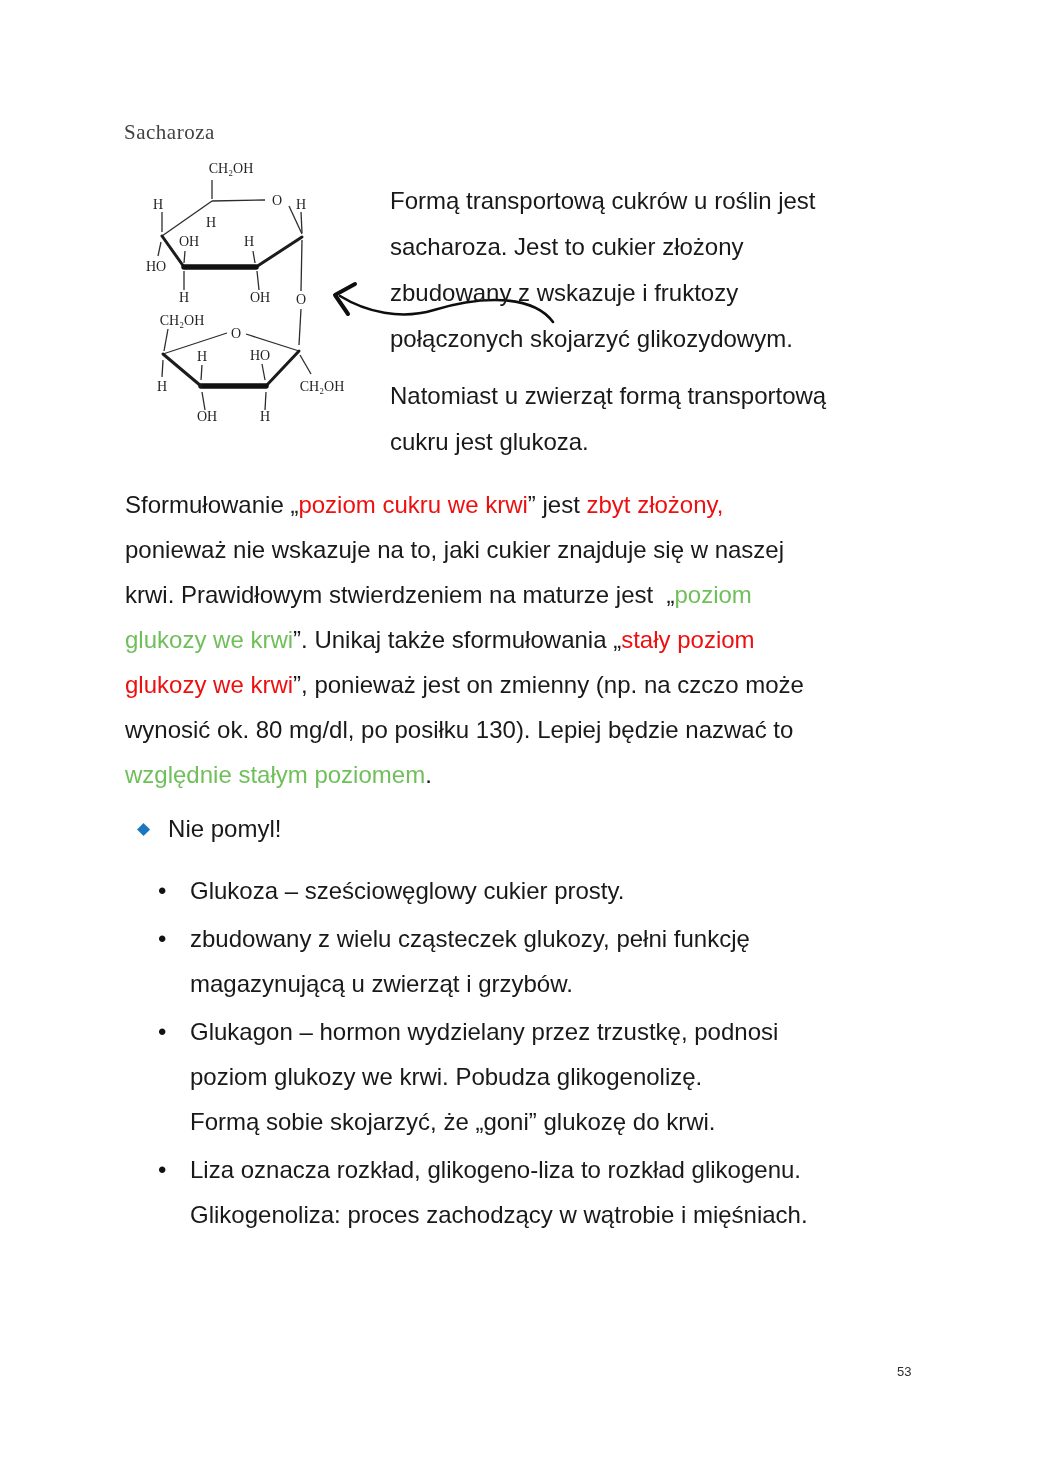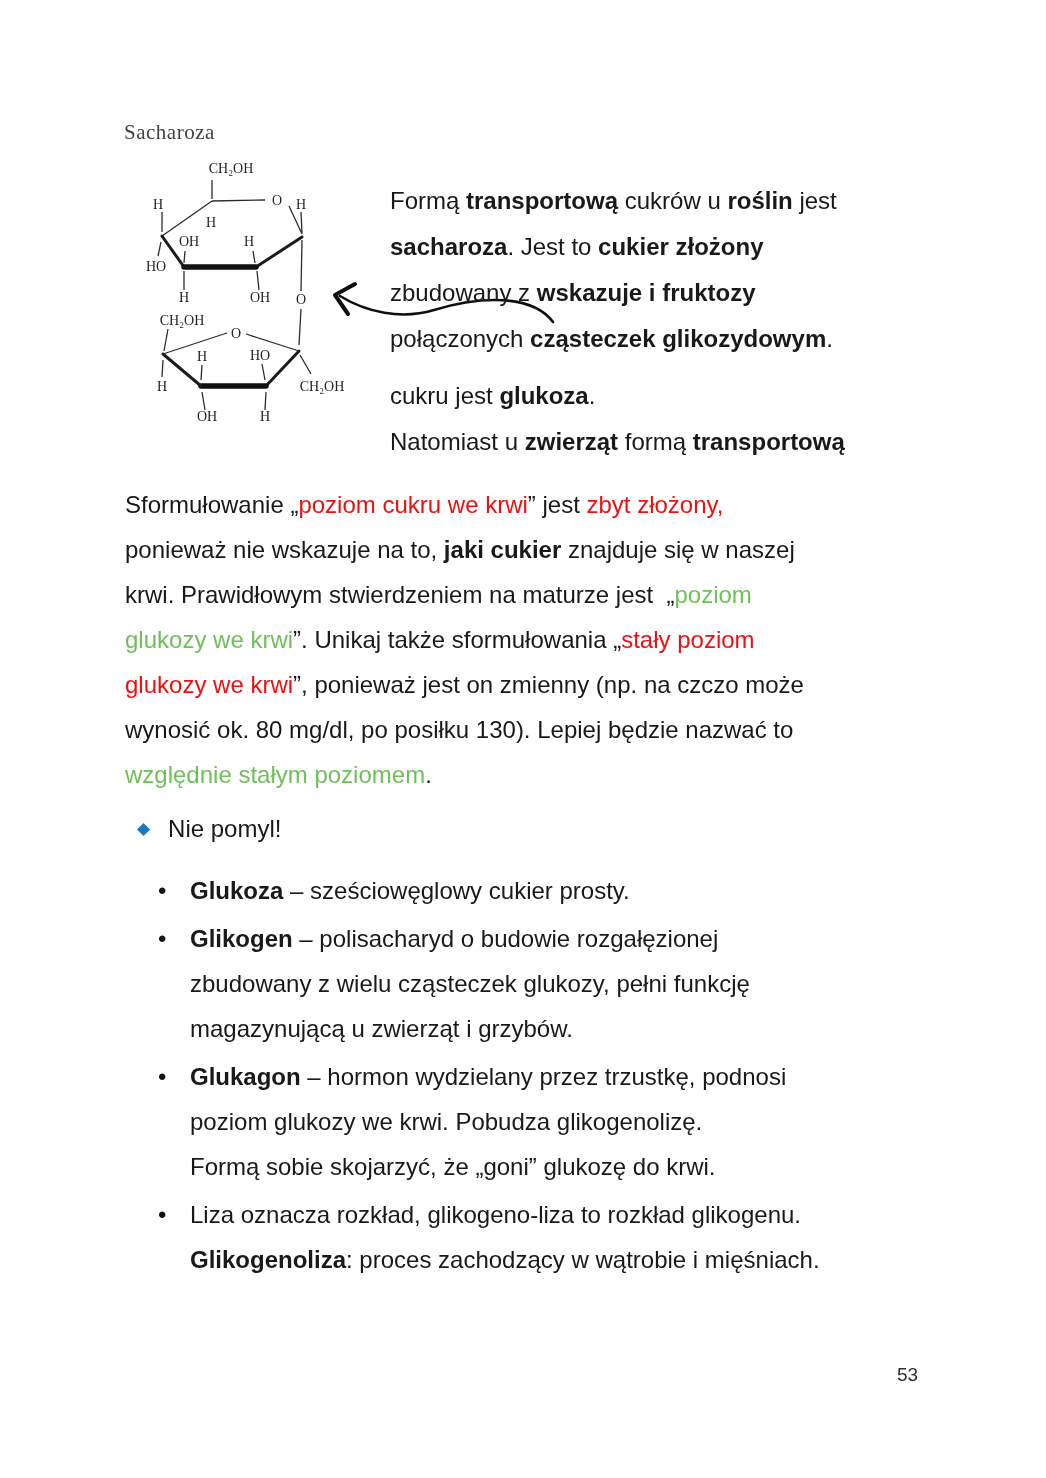--- a/index.html
+++ b/index.html
@@ -51,25 +51,25 @@
     font-size:17px;
     margin-right:18px;
     line-height:34px;
   }
   
   .list{left:158px;top:868px;width:820px;font-size:24px;}
   .item{position:relative;padding-left:32px;margin-bottom:3px;}
   .item .ln{line-height:45px;height:45px;white-space:pre-wrap;}
   .bullet{position:absolute;left:0;top:0;line-height:45px;font-size:24px;color:#111;}
   
-  .b{font-weight:700;}
+  .b{font-weight:400;}
   .red{color:var(--red);}
   .grn{color:var(--green);}
   
-  .pagenum{left:897px;top:1364px;font-size:19px;color:#2e2e2e;}
+  .pagenum{left:897px;top:1364px;font-size:13px;color:#2e2e2e;}
 </style>
 </head>
 <body>
 
 <div class="abs diagram-title">Sacharoza</div>
 
 <svg class="abs structure" width="250" height="290" viewBox="0 0 250 290">
 
   <line class="bond" x1="97" y1="28" x2="97" y2="47"></line>
 
@@ -130,25 +130,25 @@
 <svg class="abs arrow" width="250" height="70" viewBox="0 0 250 70">
   <path d="M 235 52 C 214 24, 162 26, 116 40 C 83 50, 48 42, 22 26" stroke-width="2.6"></path>
   <polyline points="37,14 17,25 30,44" stroke-width="4"></polyline>
 </svg>
 
 <div class="abs intro">
   <div class="para1">
       <div class="ln"><span>Formą </span><span class="b">transportową</span><span> cukrów u </span><span class="b">roślin</span><span> jest</span></div>
       <div class="ln"><span class="b">sacharoza</span><span>. Jest to </span><span class="b">cukier złożony</span></div>
       <div class="ln"><span>zbudowany z </span><span class="b">wskazuje i fruktozy</span></div>
-      <div class="ln"><span>połączonych </span><span class="b">cząsteczek glikozydowym</span><span>.</span></div>
+      <div class="ln"><span>połączonych </span><span class="b">skojarzyć glikozydowym</span><span>.</span></div>
     </div>
   <div class="para2">
+      <div class="ln"><span>Natomiast u </span><span class="b">zwierząt</span><span> formą </span><span class="b">transportową</span></div>
       <div class="ln"><span>cukru jest </span><span class="b">glukoza</span><span>.</span></div>
-      <div class="ln"><span>Natomiast u </span><span class="b">zwierząt</span><span> formą </span><span class="b">transportową</span></div>
     </div>
 </div>
 
 <div class="abs bodytext">
     <div class="ln"><span>Sformułowanie „</span><span class="red">poziom cukru we krwi</span><span>” jest </span><span class="red">zbyt złożony,</span></div>
     <div class="ln"><span>ponieważ nie wskazuje na to, </span><span class="b">jaki cukier</span><span> znajduje się w naszej</span></div>
     <div class="ln"><span>krwi. Prawidłowym stwierdzeniem na maturze jest  „</span><span class="grn">poziom</span></div>
     <div class="ln"><span class="grn">glukozy we krwi</span><span>”. Unikaj także sformułowania „</span><span class="red">stały poziom</span></div>
     <div class="ln"><span class="red">glukozy we krwi</span><span>”, ponieważ jest on zmienny (np. na czczo może</span></div>
     <div class="ln"><span>wynosić ok. 80 mg/dl, po posiłku 130). Lepiej będzie nazwać to</span></div>
@@ -163,21 +163,20 @@
 <div class="abs list">
   <div class="item">
     <span class="bullet">•</span>
     <div>
         <div class="ln"><span class="b">Glukoza</span><span> – sześciowęglowy cukier prosty.</span></div>
       </div>
   </div>
   <div class="item">
     <span class="bullet">•</span>
     <div>
-        <div class="ln"><span class="b">Glikogen</span><span> – polisacharyd o budowie rozgałęzionej</span></div>
         <div class="ln"><span>zbudowany z wielu cząsteczek glukozy, pełni funkcję</span></div>
         <div class="ln"><span>magazynującą u zwierząt i grzybów.</span></div>
       </div>
   </div>
   <div class="item">
     <span class="bullet">•</span>
     <div>
         <div class="ln"><span class="b">Glukagon</span><span> – hormon wydzielany przez trzustkę, podnosi</span></div>
         <div class="ln"><span>poziom glukozy we krwi. Pobudza glikogenolizę.</span></div>
         <div class="ln"><span>Formą sobie skojarzyć, że „goni” glukozę do krwi.</span></div>

